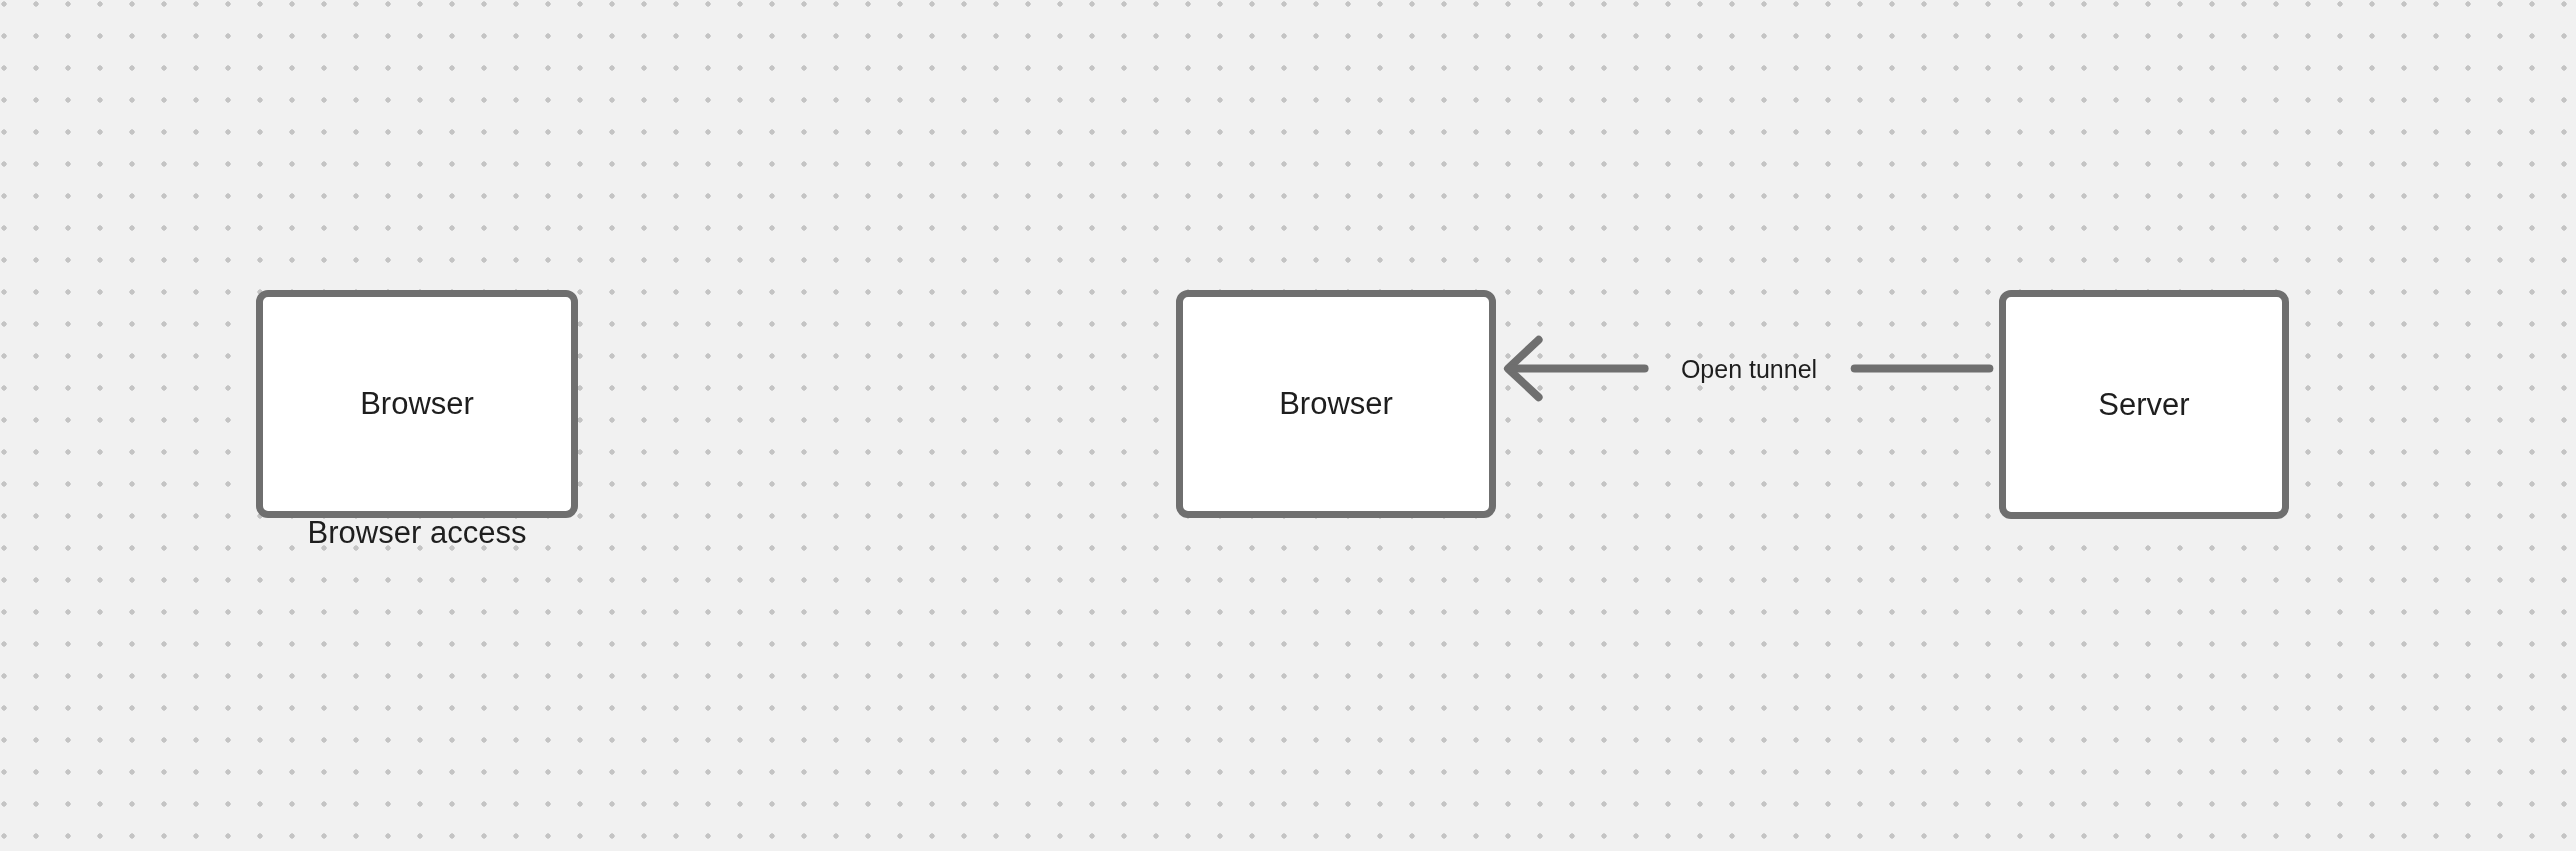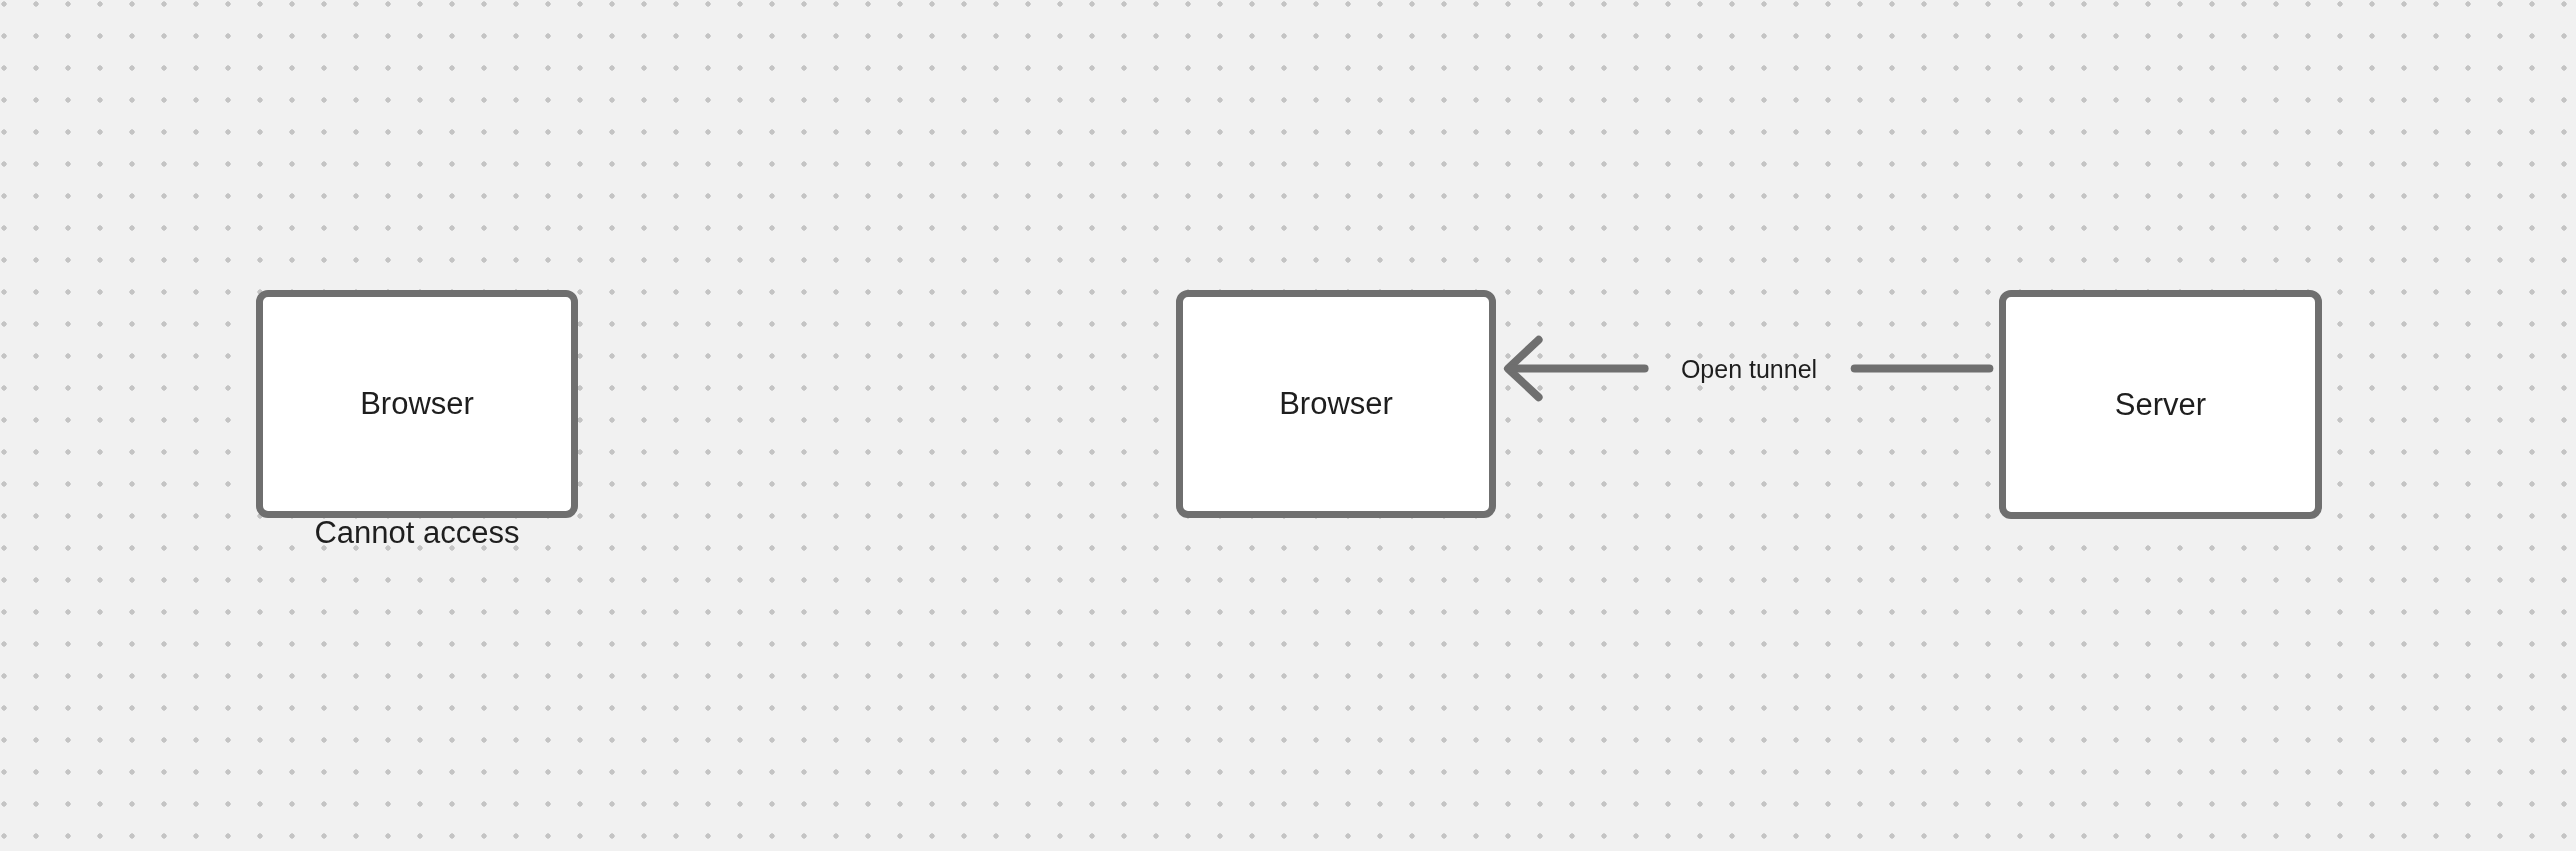--- a/index.html
+++ b/index.html
@@ -40,21 +40,21 @@
     margin-top: 36px;
   }
   .node-label {
     font-size: 31px;
     line-height: 1.2;
     color: var(--text);
     white-space: nowrap;
   }
   .node-browser { left: 256px;  top: 254px; width: 322px; height: 228px; }
   .node-gateway { left: 1176px; top: 254px; width: 320px; height: 228px; }
-  .node-server  { left: 1999px; top: 254px; width: 323px; height: 229px; }
+  .node-server  { left: 1999px; top: 254px; width: 290px; height: 229px; }
 
   .caption {
     position: absolute;
     left: 417px;
     top: 509px;
     transform: translateX(-50%);
     text-align: center;
     font-size: 31px;
     line-height: 48px;
     color: var(--text);
@@ -96,21 +96,21 @@
 
   <div class="node node-gateway">
     <span class="node-label">Browser</span>
   </div>
 
   <div class="node node-server">
     <span class="node-label">Server</span>
   </div>
 
   <div class="caption">
-    <div>Cannot access</div>
+    <div>Browser access</div>
   </div>
 
   <svg class="edge-svg" viewBox="0 0 2600 859">
     <path class="edge-stroke" d="M 1553 343 L 1522 372 L 1553 401"></path>
     <line class="edge-stroke" x1="1525" y1="372" x2="1660" y2="372"></line>
     <line class="edge-stroke" x1="1872" y1="372" x2="2008" y2="372"></line>
   </svg>
 
   <div class="edge-label">Open tunnel</div>
 

